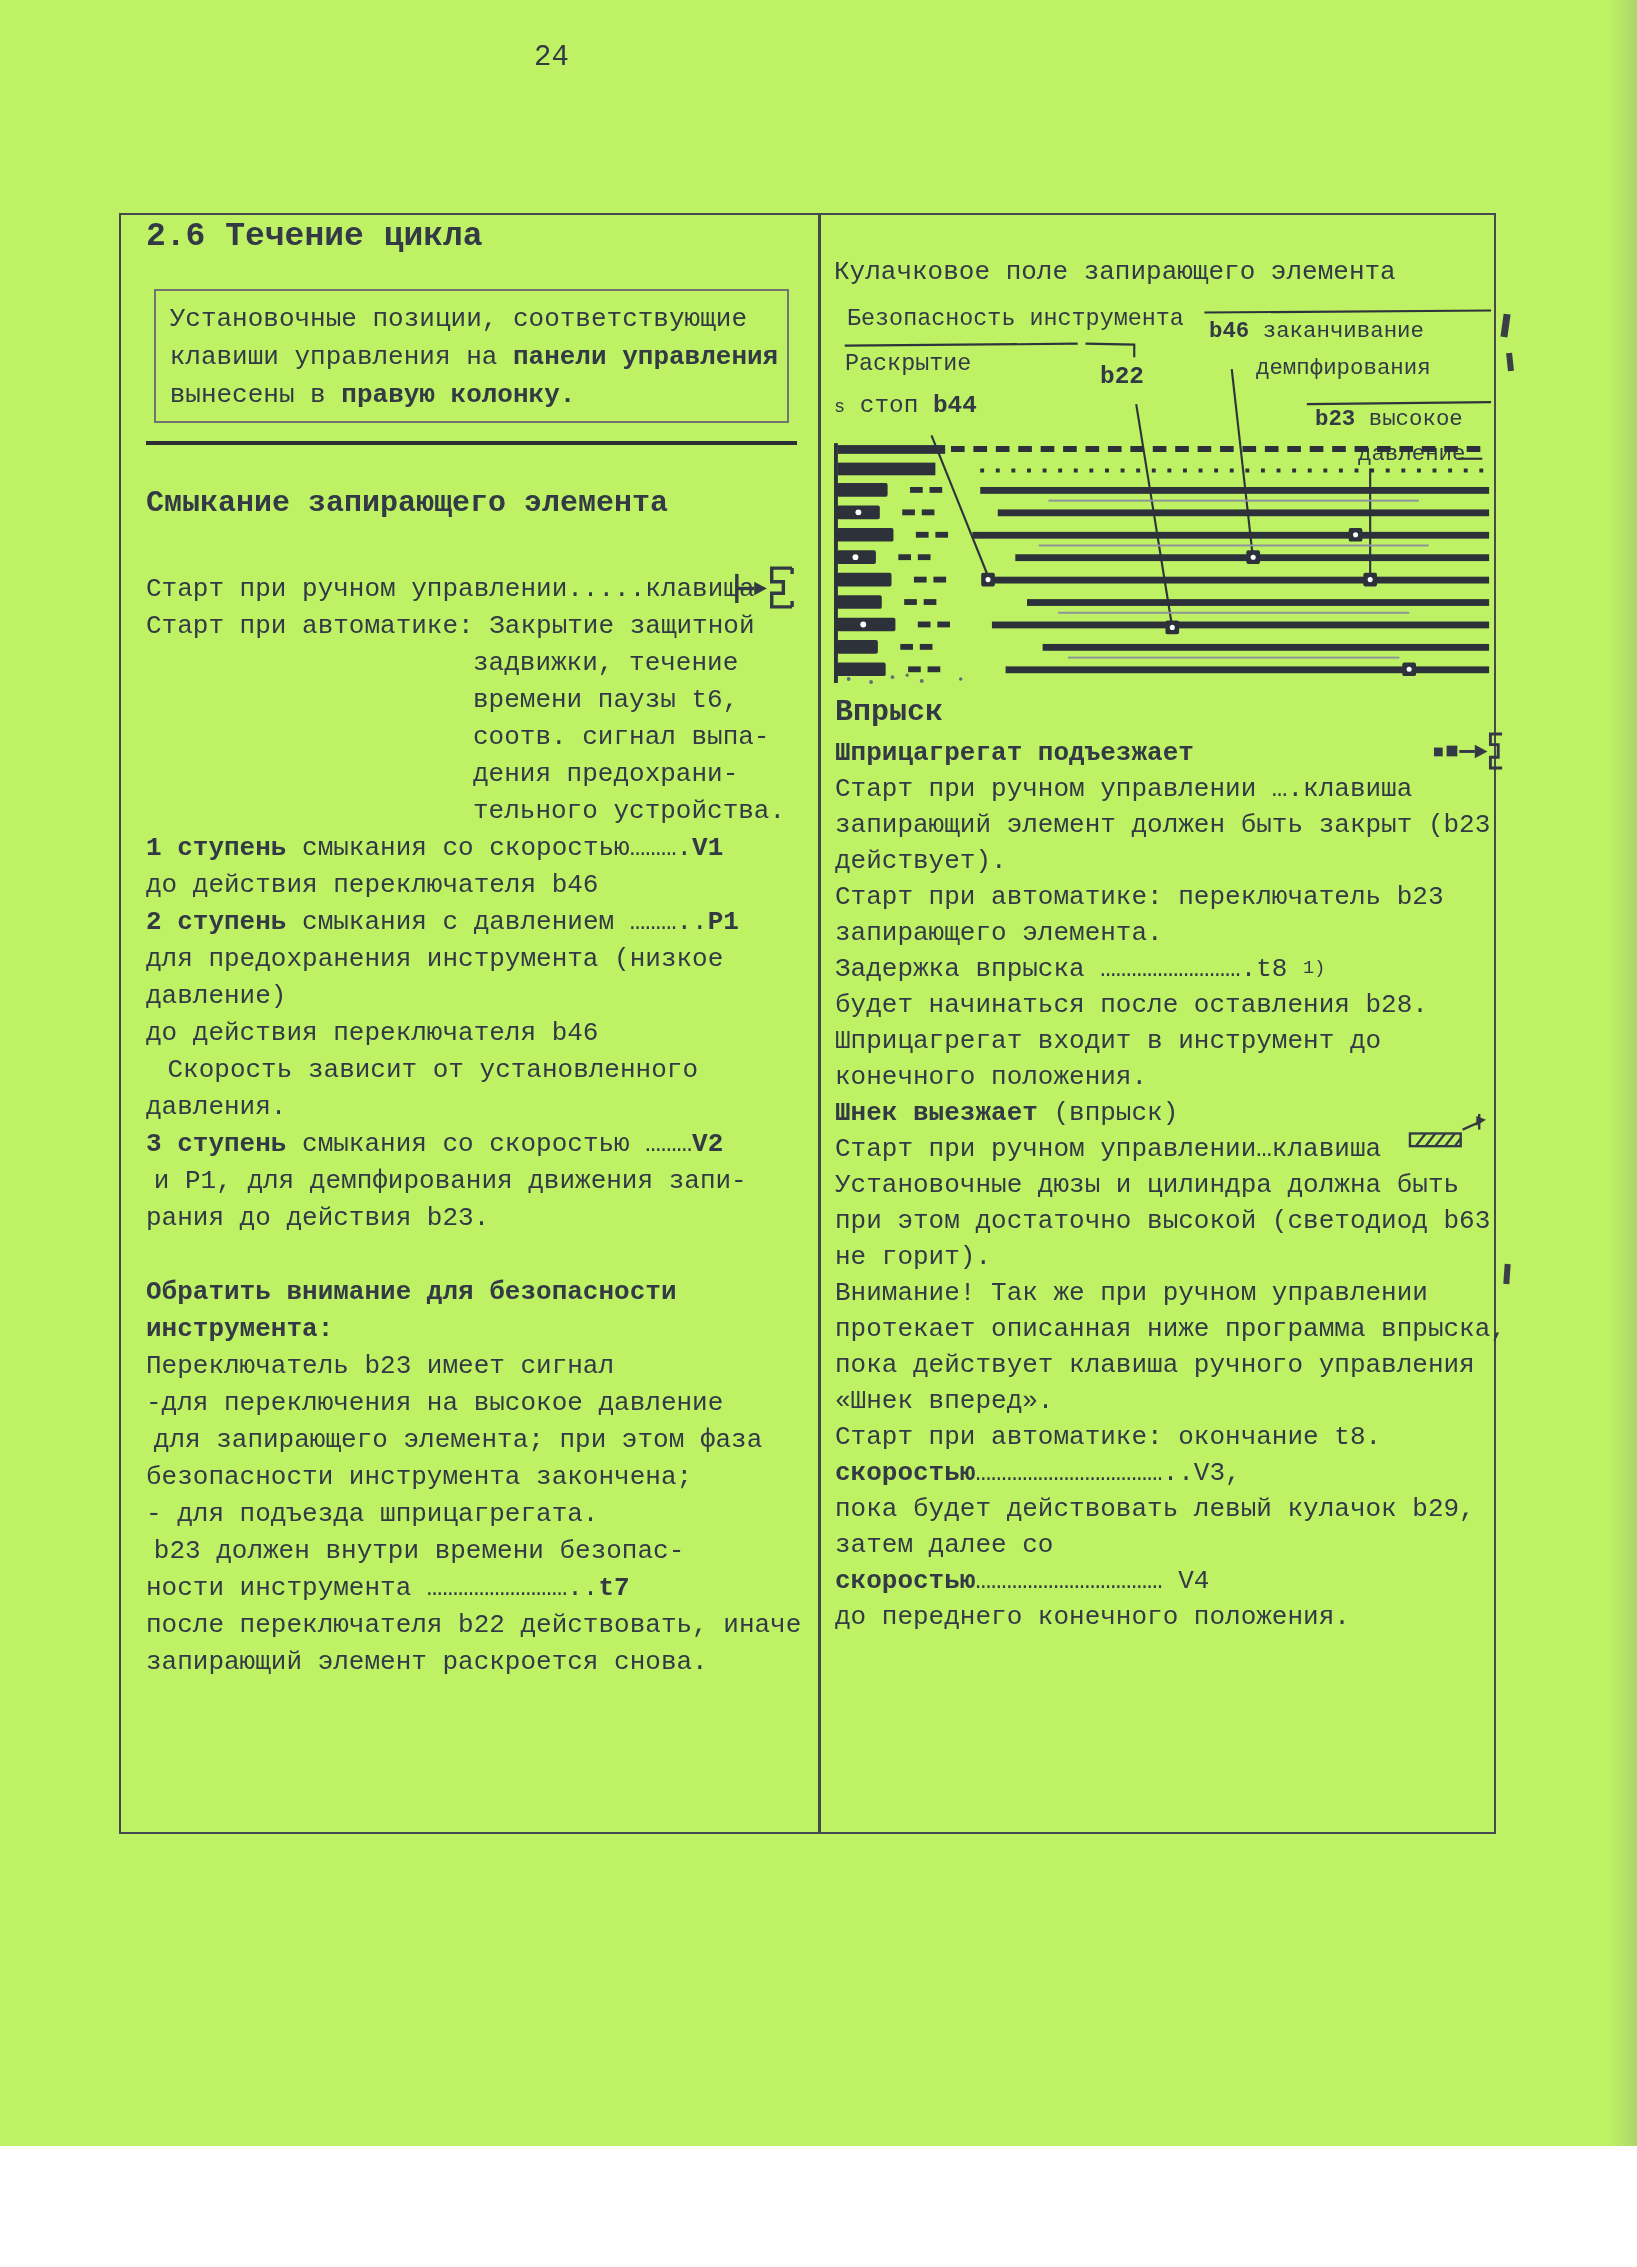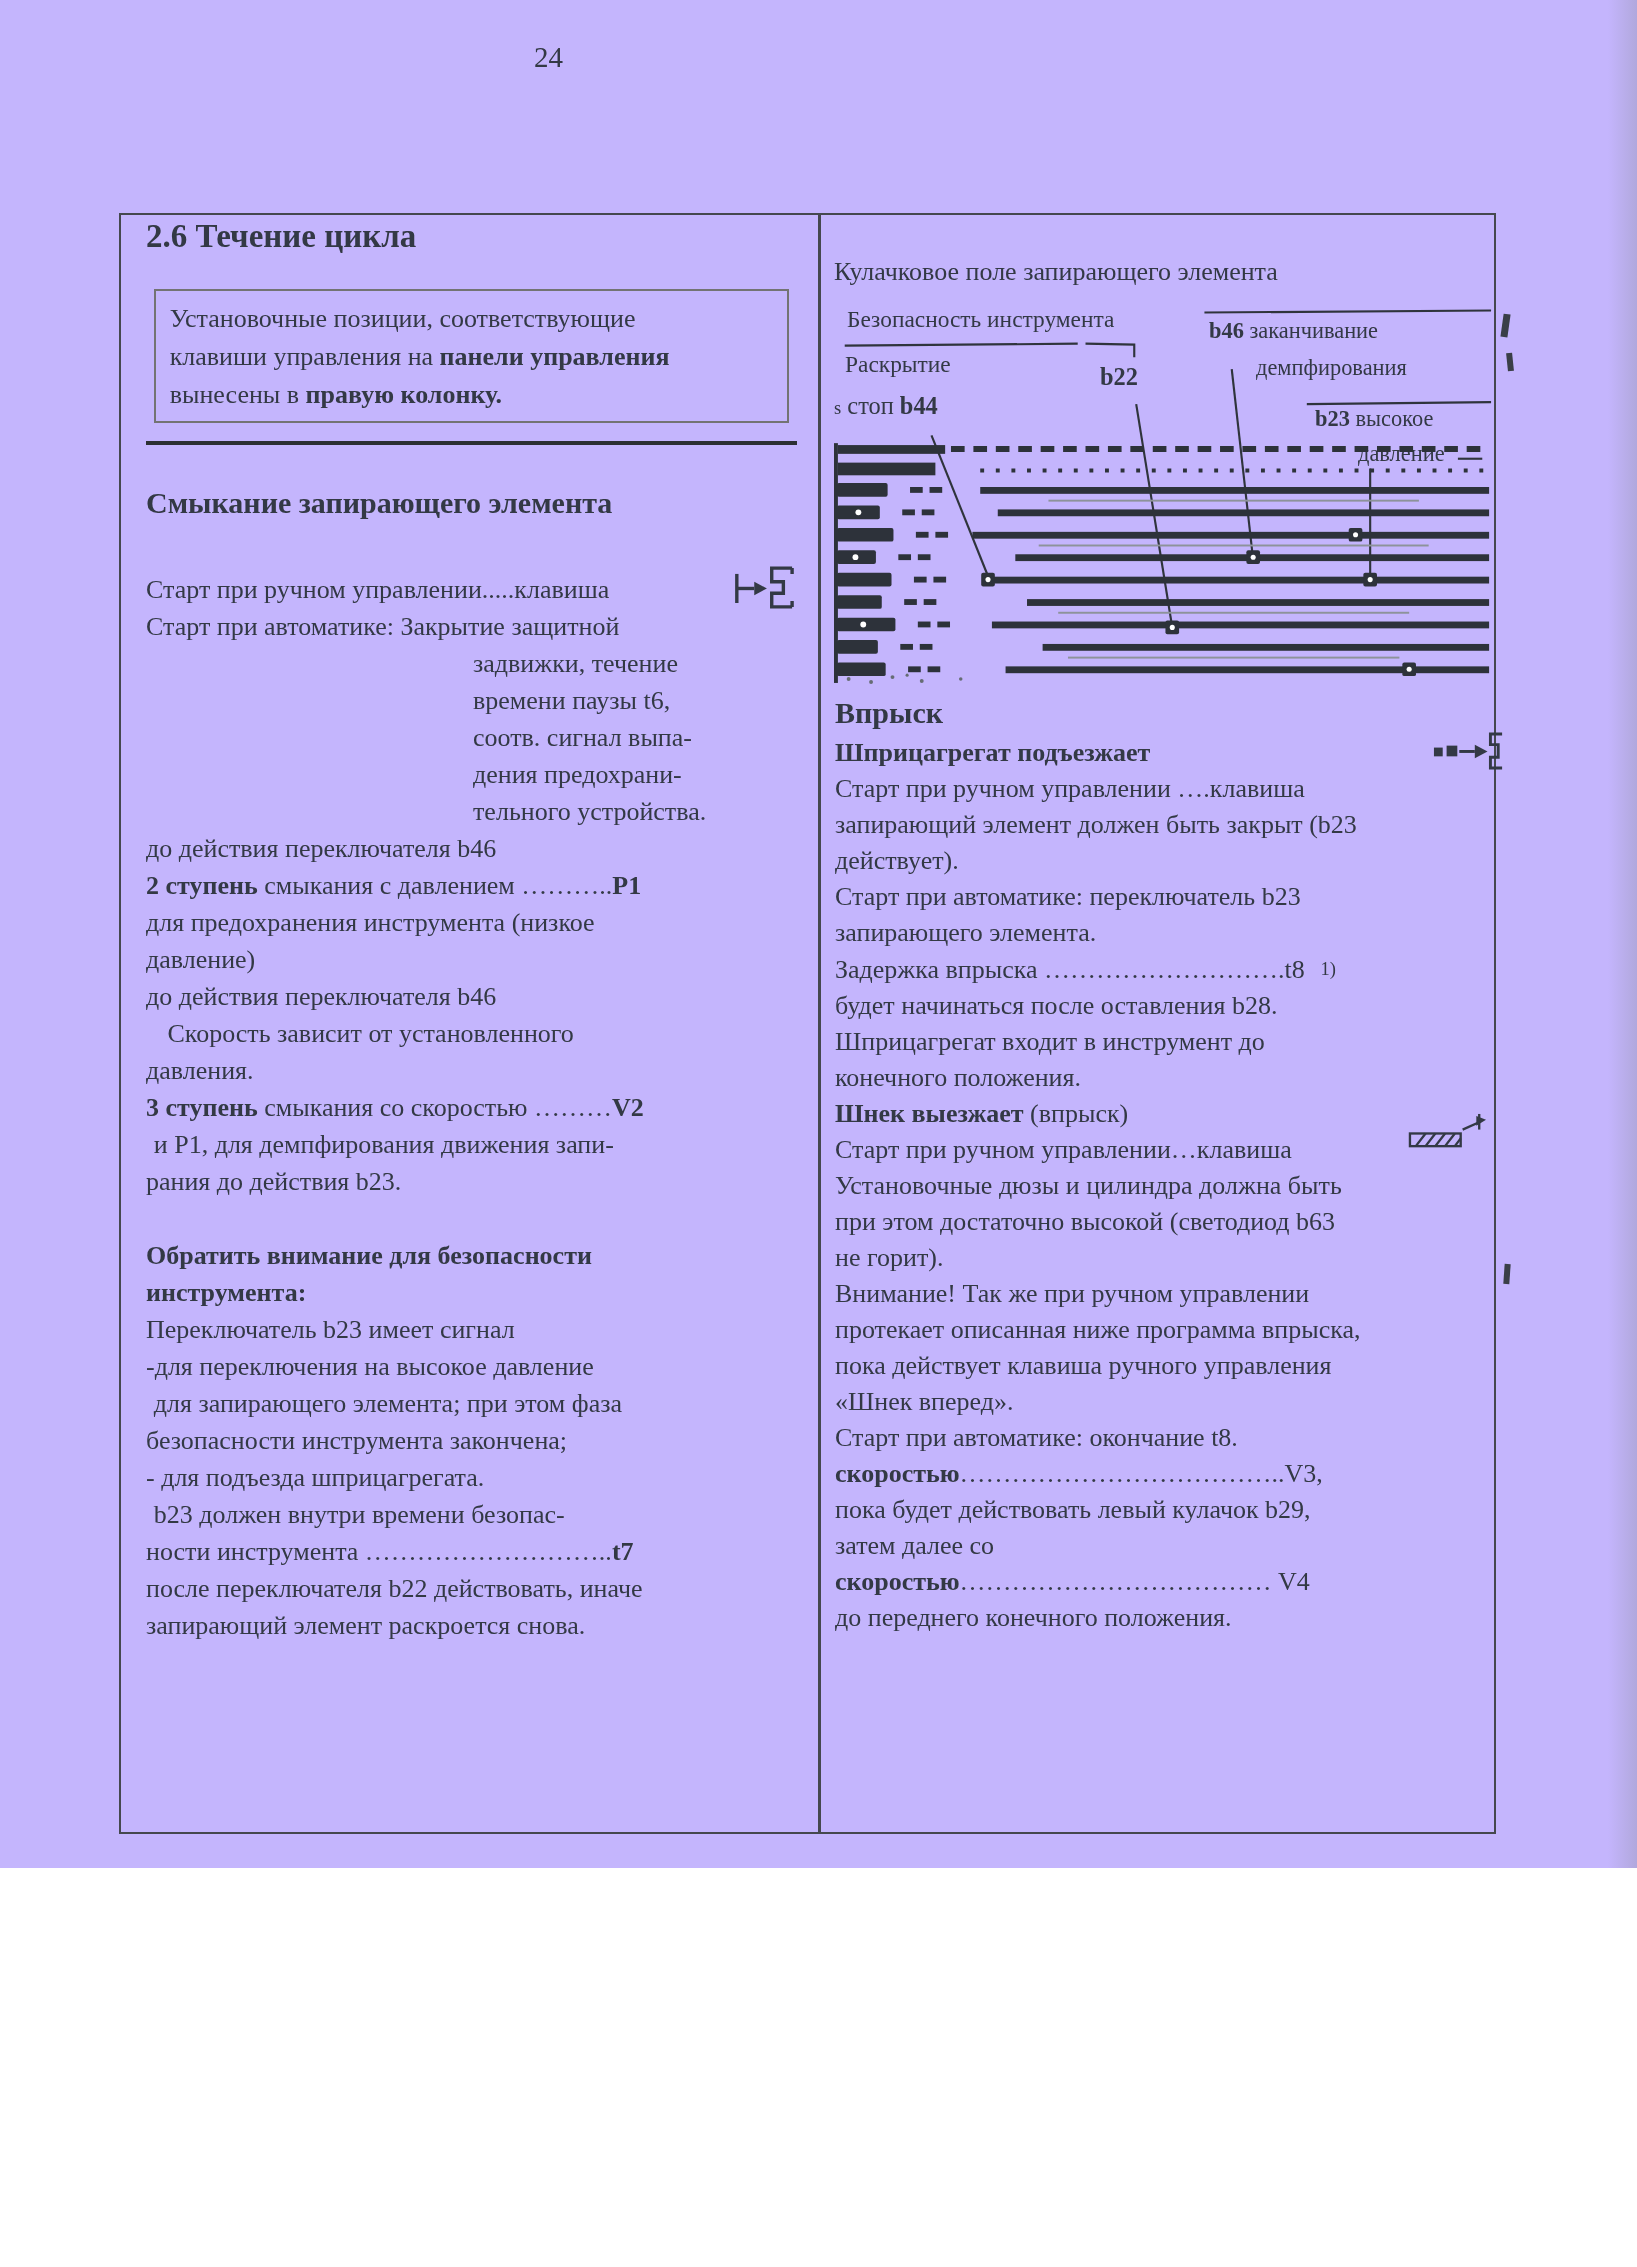--- a/index.html
+++ b/index.html
@@ -1,17 +1,17 @@
 <!DOCTYPE html>
 <html><head>
 <meta charset="utf-8">
 <style>
   html,body{margin:0;padding:0;}
-  .page{position:relative;width:1637px;height:1868px;background:#c4b5fd;overflow:hidden;
-        font-family:Liberation Serif, serif;color:#333945;}
+  .page{position:relative;width:1637px;height:2146px;background:#bef264;overflow:hidden;
+        font-family:Liberation Mono, monospace;color:#333945;}
   .page::after{content:"";position:absolute;top:0;right:0;bottom:0;width:29px;pointer-events:none;
         background:linear-gradient(to right,rgba(120,128,124,0),rgba(120,128,124,.25));}
   .abs{position:absolute;}
   .page-number{left:534px;top:41px;font-size:29px;}
   .frame{left:119px;top:213px;width:1373px;height:1617px;border:2.9px solid #45484e;}
   .divider{left:818px;top:213px;width:2.9px;height:1620px;background:#45484e;}
   .sec-title{left:146px;top:218px;font-size:33px;font-weight:bold;}
   .notebox{left:154px;top:289px;width:617px;height:112px;border:2px solid #737373;
            padding:8.8px 0 8.8px 13.7px;font-size:26px;line-height:38px;}
   .rule{left:146px;top:441px;width:651px;height:3.9px;background:#2c2f33;}
@@ -66,20 +66,21 @@
   <div class="abs heading">Смыкание запирающего элемента</div>
 
   <div class="abs leftbody">
       <div class="tl i0"><span class="">Старт при ручном управлении.....клавиша</span></div>
       <div class="tl i0"><span class="">Старт при автоматике: Закрытие защитной</span></div>
       <div class="tl i3"><span class="">задвижки, течение</span></div>
       <div class="tl i3"><span class="">времени паузы t6,</span></div>
       <div class="tl i3"><span class="">соотв. сигнал выпа-</span></div>
       <div class="tl i3"><span class="">дения предохрани-</span></div>
       <div class="tl i3"><span class="">тельного устройства.</span></div>
+      <div class="tl i0"><span class="b ">1 ступень</span><span class=""> смыкания со скоростью……….</span><span class="b ">V1</span></div>
       <div class="tl i0"><span class="">до действия переключателя b46</span></div>
       <div class="tl i0"><span class="b ">2 ступень</span><span class=""> смыкания с давлением ………..</span><span class="b ">P1</span></div>
       <div class="tl i0"><span class="">для предохранения инструмента (низкое</span></div>
       <div class="tl i0"><span class="">давление)</span></div>
       <div class="tl i0"><span class="">до действия переключателя b46</span></div>
       <div class="tl i2"><span class="">Скорость зависит от установленного</span></div>
       <div class="tl i0"><span class="">давления.</span></div>
       <div class="tl i0"><span class="b ">3 ступень</span><span class=""> смыкания со скоростью ………</span><span class="b ">V2</span></div>
       <div class="tl i1"><span class="">и P1, для демпфирования движения запи-</span></div>
       <div class="tl i0"><span class="">рания до действия b23.</span></div>

